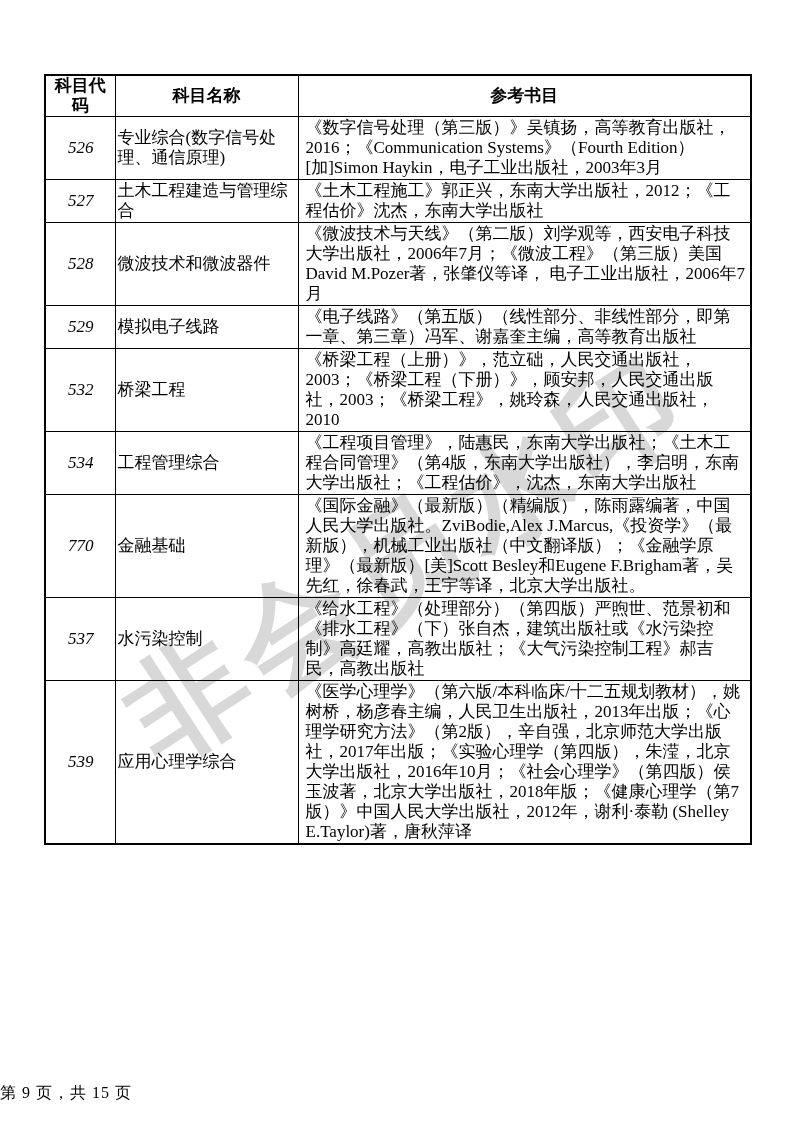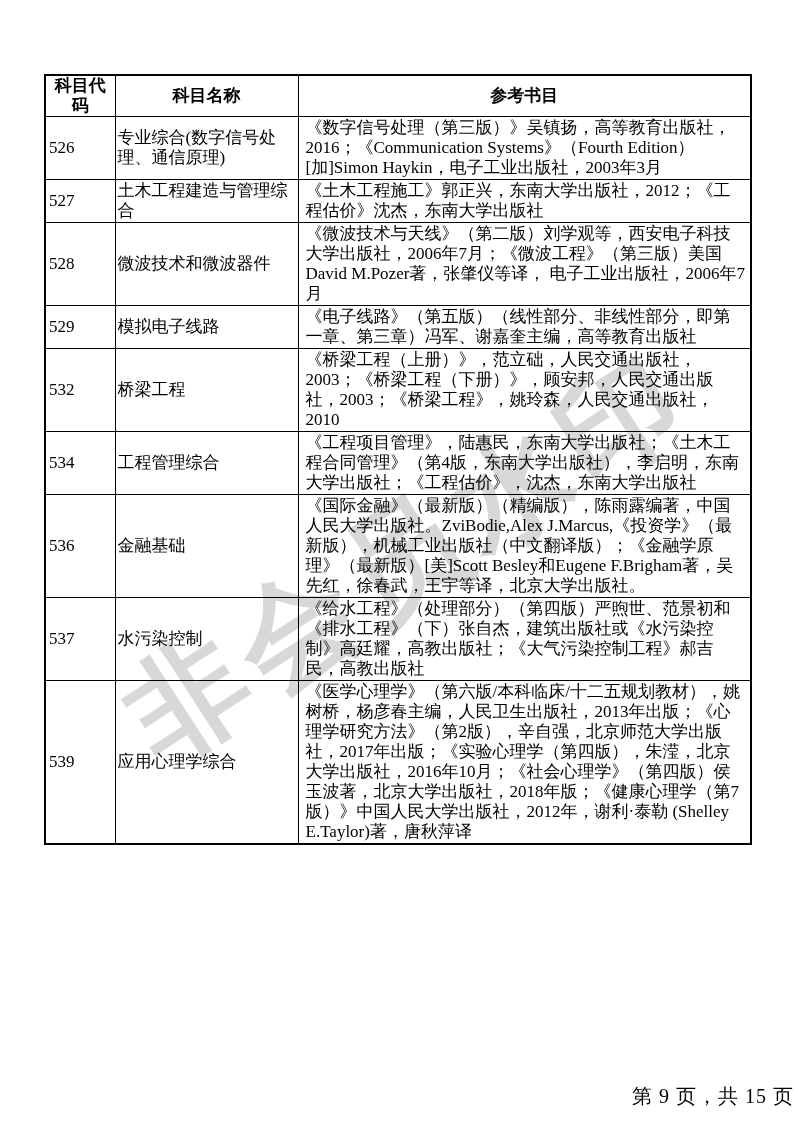--- a/index.html
+++ b/index.html
@@ -55,30 +55,30 @@
     padding: 0 1px;
     font-size: 17px;
   }
   .ref-table td {
     vertical-align: middle;
     padding: 1px 2px;
   }
   .col-code  { width: 70px; }
   .col-name  { width: 183px; }
   .col-books { width: 453px; }
-  td.code-cell  { padding-left: 3px; text-align: left; font-family: "Liberation Serif", serif; }
+  td.code-cell  { padding-left: 3px; text-align: center; font-family: "Liberation Serif", serif; font-style: italic; }
   td.name-cell  { }
   td.books-cell { padding-left: 7px; padding-right: 3px; }
   .footer {
     position: absolute;
     left: 0;
     top: 1083px;
     width: 794px;
-    text-align: right;
-    font-size: 20px;
+    text-align: left;
+    font-size: 16px;
     letter-spacing: 1px;
     z-index: 1;
   }
 </style>
 </head>
 <body>
 
 <div class="page">
 
   <div class="watermark">非会员水印</div>
@@ -121,21 +121,21 @@
         <td class="code-cell">532</td>
         <td class="name-cell">桥梁工程</td>
         <td class="books-cell">《桥梁工程（上册）》，范立础，人民交通出版社，2003；《桥梁工程（下册）》，顾安邦，人民交通出版社，2003；《桥梁工程》，姚玲森，人民交通出版社，2010</td>
       </tr>
       <tr>
         <td class="code-cell">534</td>
         <td class="name-cell">工程管理综合</td>
         <td class="books-cell">《工程项目管理》，陆惠民，东南大学出版社；《土木工程合同管理》（第4版，东南大学出版社），李启明，东南大学出版社；《工程估价》，沈杰，东南大学出版社</td>
       </tr>
       <tr>
-        <td class="code-cell">536</td>
+        <td class="code-cell">770</td>
         <td class="name-cell">金融基础</td>
         <td class="books-cell">《国际金融》（最新版）（精编版），陈雨露编著，中国人民大学出版社。ZviBodie,Alex J.Marcus,《投资学》（最新版），机械工业出版社（中文翻译版）；《金融学原理》（最新版）[美]Scott Besley和Eugene F.Brigham著，吴先红，徐春武，王宇等译，北京大学出版社。</td>
       </tr>
       <tr>
         <td class="code-cell">537</td>
         <td class="name-cell">水污染控制</td>
         <td class="books-cell">《给水工程》（处理部分）（第四版）严煦世、范景初和《排水工程》（下）张自杰，建筑出版社或《水污染控制》高廷耀，高教出版社；《大气污染控制工程》郝吉民，高教出版社</td>
       </tr>
       <tr>
         <td class="code-cell">539</td>

